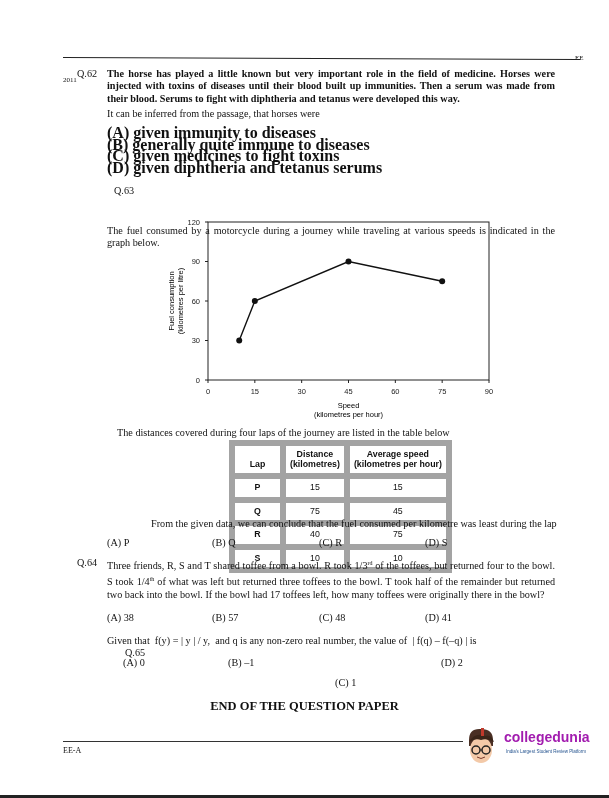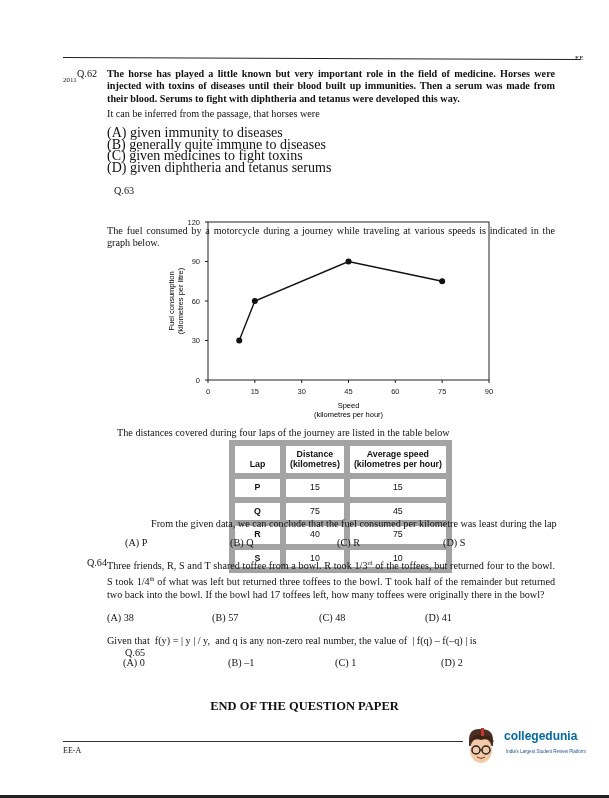--- a/index.html
+++ b/index.html
@@ -5,30 +5,30 @@
   html, body { margin:0; padding:0; background:#ffffff; }
   body { width:609px; height:798px; position:relative; overflow:hidden; font-family:"Liberation Serif", serif; color:#111; }
   .abs { position:absolute; }
   .hdr-year { left:63px; top:47px; font-size:7px;margin-top:29px; }
   .hdr-code { left:575px; top:54px; font-size:7px; }
   .hdr-rule { left:63px; top:58px; width:517px; height:1px; background:#222; transform:skewY(0.2deg); }
   .q { font-size:10.2px; line-height:12.4px; }
   .qnum { position:absolute; width:40px; }
   .qtext { position:absolute; }
   .bold { font-weight:bold; }
-  .opt { font-size:14px; line-height:11.6px; }
+  .opt { font-size:16px; line-height:11.6px;font-weight:bold; }
   table.laps { border-collapse:collapse; font-family:"Liberation Sans", sans-serif; font-size:8.8px; }
   table.laps td, table.laps th { border:6px solid #a3a3a3; padding:4px 4px; text-align:center; line-height:9.5px; }
   table.laps th { font-weight:bold; border-bottom:1.5px solid #222; }
   table.laps td.lap { font-weight:bold; }
   .foot-rule { left:63px; top:741px; width:400px; height:1px; background:#333; }
   .foot-code { left:63px; top:746px; font-size:8px; }
   .bottom-rule { left:0; top:795px; width:609px; height:3px; background:#222; }
   .end { left:0; width:609px; top:699px; text-align:center; font-weight:bold; font-size:12.5px; }
-  .logo-text { left:504px; top:729px; font-family:"Liberation Sans", sans-serif; font-weight:bold; font-size:12px; color:#0369a1; }
+  .logo-text { left:504px; top:729px; font-family:"Liberation Sans", sans-serif; font-weight:bold; font-size:14px; color:#a21caf; }
   .logo-tag { left:506px; top:749px; font-family:"Liberation Sans", sans-serif; font-size:4.5px; color:#1f4f8c; }
   sup { font-size:6px; }
 </style>
 </head>
 <body>
 
 <div class="abs hdr-year">2011</div>
 <div class="abs hdr-code">EE</div>
 <div class="abs hdr-rule"></div>
 
@@ -122,46 +122,46 @@
   </tr>
   <tr>
     <td class="lap">S</td>
     <td>10</td>
     <td>10</td>
   </tr>
 </tbody>
   </table>
 
 <div class="abs q" style="left:107px; top:518px; width:460px;margin-left:44px;">From the given data, we can conclude that the fuel consumed per kilometre was least during the lap</div>
-<div class="abs q" style="left:125px; top:537px; width:450px; height:12px;">
+<div class="abs q" style="left:107px; top:537px; width:450px; height:12px;">
   <span class="abs" style="left:0;">(A) P</span>
   <span class="abs" style="left:105px;">(B) Q</span>
   <span class="abs" style="left:212px;">(C) R</span>
   <span class="abs" style="left:318px;">(D) S</span>
 </div>
 
 <div class="abs q" style="left:77px; top:557px; width:480px;">
-  <span class="qnum" style="left:0; top:0;text-align:center;">Q.64</span>
+  <span class="qnum" style="left:0; top:0;">Q.64</span>
   <div class="qtext" style="left:30px; top:0; width:448px; text-align:justify;"><span>Three friends, R, S and T shared toffee from a bowl. R took 1/3</span><sup>rd</sup><span> of the toffees, but returned four to the bowl. S took 1/4</span><sup>th</sup><span> of what was left but returned three toffees to the bowl. T took half of the remainder but returned two back into the bowl. If the bowl had 17 toffees left, how many toffees were originally there in the bowl?</span></div>
 </div>
 <div class="abs q" style="left:107px; top:612px; width:450px; height:12px;">
   <span class="abs" style="left:0;">(A) 38</span>
   <span class="abs" style="left:105px;">(B) 57</span>
   <span class="abs" style="left:212px;">(C) 48</span>
   <span class="abs" style="left:318px;">(D) 41</span>
 </div>
 
 <div class="abs q" style="left:77px; top:635px; width:480px;">
   <span class="qnum" style="left:0; top:12px;padding-left:48px;">Q.65</span>
   <div class="qtext" style="left:30px; top:0; width:448px; white-space:pre;">Given that  f(y) = | y | / y,  and q is any non-zero real number, the value of  | f(q) – f(–q) | is</div>
 </div>
 <div class="abs q" style="left:123px; top:657px; width:450px; height:12px;">
   <span class="abs" style="left:0;">(A) 0</span>
   <span class="abs" style="left:105px;">(B) –1</span>
-  <span class="abs" style="left:212px;">(C) 1</span>
+  <span class="abs" style="left:212px;margin-top:20px;">(C) 1</span>
   <span class="abs" style="left:318px;">(D) 2</span>
 </div>
 
 <div class="abs end">END OF THE QUESTION PAPER</div>
 
 <div class="abs foot-rule"></div>
 <div class="abs foot-code">EE-A</div>
 
 <div class="abs" style="left:463px; top:726px; width:36px; height:40px;">
   <svg width="36" height="40" viewBox="0 0 36 40">

